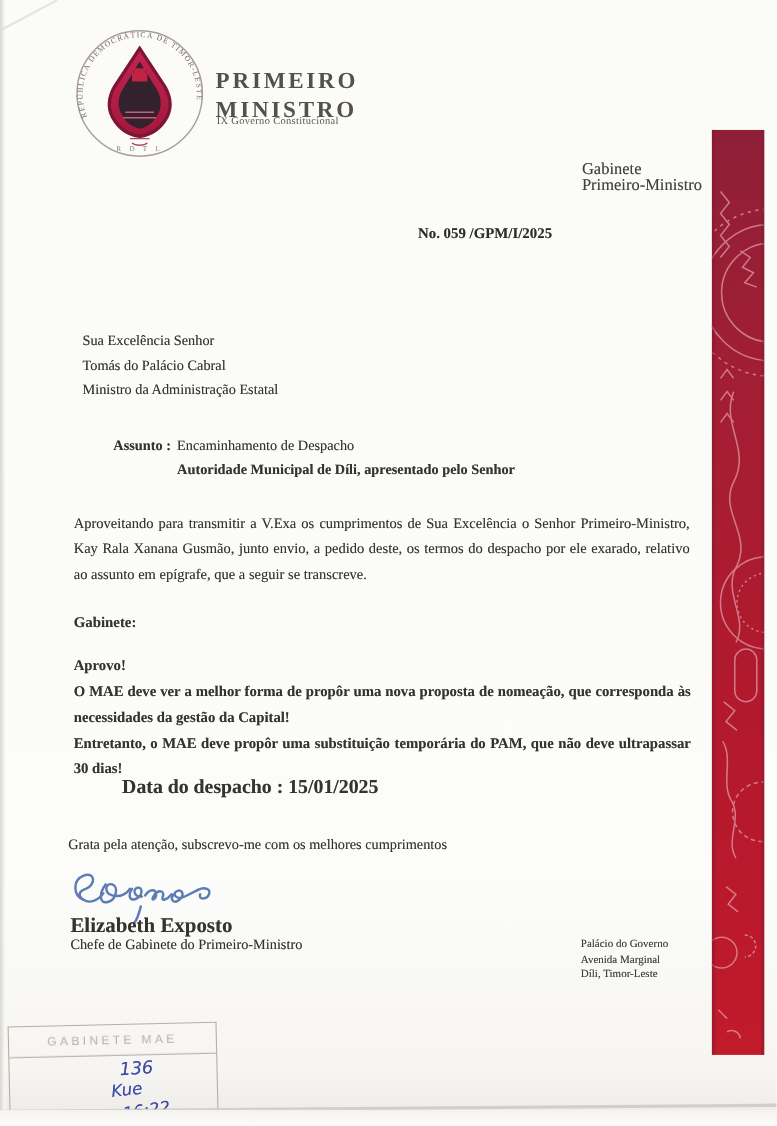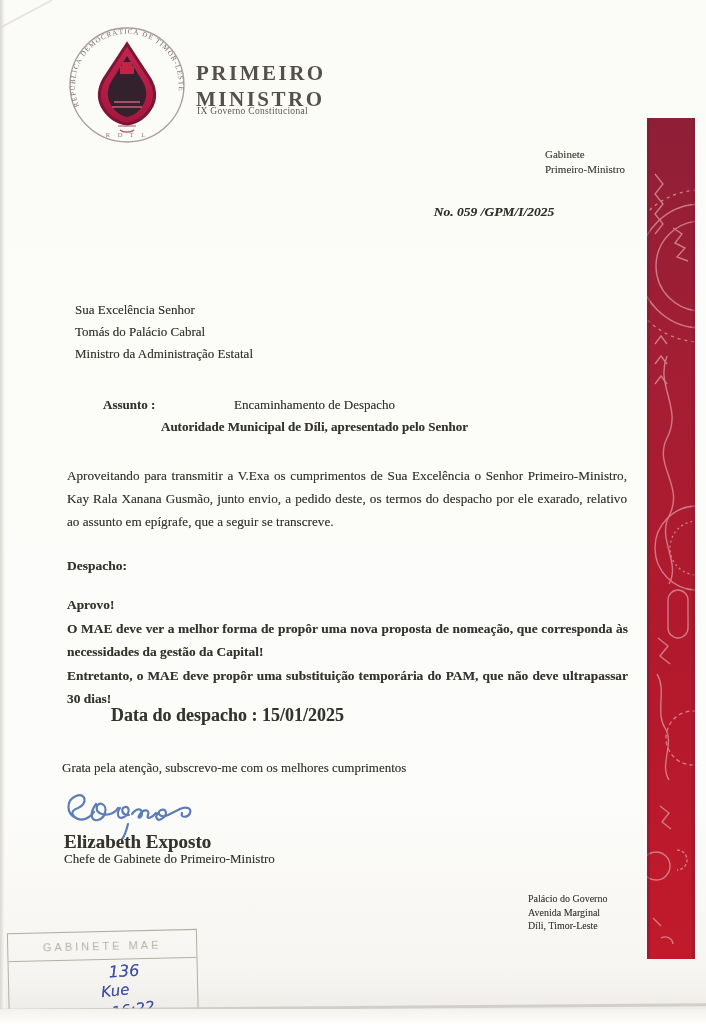--- a/index.html
+++ b/index.html
@@ -15,40 +15,40 @@
      background:#cac7c1;transform:rotate(-0.45deg);opacity:.8;}
   .scan-bottom-fade{position:absolute;left:0;top:1009px;width:706px;height:15px;
      background:linear-gradient(180deg,#f3f2ee,#fdfdfc);}
   .t{position:absolute;color:#35332d;text-shadow:0 0 .6px rgba(60,56,48,.45);}
   .serif{font-family:"Liberation Serif",serif;}
   .seal{position:absolute;left:64px;top:22px;}
   .pm-title{position:absolute;left:196px;top:60px;font-size:21px;line-height:26px;
      letter-spacing:2.5px;color:#56504a;font-weight:600;}
   .pm-sub{position:absolute;left:197px;top:106px;font-size:9.5px;color:#5d574f;
      letter-spacing:.3px;}
-  .office{left:529px;top:147px;font-size:11px;line-height:15px;color:#45423c;margin-left:16px;}
-  .refblock{left:380px;top:200px;width:228px;text-align:center;font-size:13.5px;
-     line-height:23px;font-weight:600;color:#2f2d28;font-style:italic;}
+  .office{left:529px;top:147px;font-size:15px;line-height:15px;color:#45423c;}
+  .refblock{left:380px;top:200px;width:228px;text-align:left;font-size:13.5px;
+     line-height:23px;font-weight:600;color:#2f2d28;}
   .recipient{left:75px;top:299px;font-size:13px;line-height:22px;}
   .subject{left:75px;top:394px;font-size:13px;line-height:22px;display:flex;}
   .subject .lbl{font-weight:700;width:58px;flex:0 0 58px;margin-left:28px;}
-  .subject .lines{margin-left:0;text-align:center;}
+  .subject .lines{margin-left:0;}
   .subject .b{font-weight:700;}
   .bodypara{left:67px;top:464px;width:560px;font-size:13.2px;line-height:23px;
      text-align:justify;}
   .desp-head{left:67px;top:558px;font-size:13.5px;font-weight:700;}
   .desp-block{left:67px;top:593px;width:561px;font-size:13.4px;line-height:23.5px;
      font-weight:700;text-align:justify;}
   .desp-block p{margin:0;}
   .desp-date{left:67px;top:705px;font-size:18px;font-weight:700;margin-left:44px;}
   .closing{left:62px;top:760px;font-size:13px;}
   .signature{position:absolute;left:62px;top:784px;}
   .signer-name{left:64px;top:831px;font-size:19px;font-weight:700;}
   .signer-title{left:64px;top:851px;font-size:13px;text-align:center;}
-  .footer-addr{left:528px;top:892px;font-size:10px;line-height:13.5px;color:#3c3a34;}
+  .footer-addr{left:528px;top:852px;font-size:10px;line-height:13.5px;color:#3c3a34;}
   .stamp{position:absolute;left:8px;top:931px;width:188px;height:100px;
      border:1.3px solid #b3afa5;transform:rotate(-1.3deg);}
   .stamp .hdr{height:27px;border-bottom:1.3px solid #b3afa5;display:flex;
      align-items:center;justify-content:center;font-family:"Liberation Sans",sans-serif;
      font-size:11px;letter-spacing:3px;color:rgba(125,118,106,.55);filter:blur(.4px);}
   .hand{position:absolute;font-family:"DejaVu Sans",sans-serif;font-style:italic;
      color:#3c4da5;text-shadow:0 0 .6px rgba(60,77,165,.6);}
   .hw1{left:100px;top:30px;font-size:16px;transform:rotate(-2deg);}
   .hw2{left:92px;top:50px;font-size:15px;transform:rotate(-5deg);}
   .hw3{left:102px;top:69px;font-size:15px;transform:rotate(-7deg);}
@@ -106,21 +106,21 @@
   <div class="t subject">
     <div class="lbl">Assunto :</div>
     <div class="lines">
       <div>Encaminhamento de Despacho</div>
       <div class="b">Autoridade Municipal de Díli, apresentado pelo Senhor</div>
     </div>
   </div>
 
   <div class="t bodypara">Aproveitando para transmitir a V.Exa os cumprimentos de Sua Excelência o Senhor Primeiro-Ministro, Kay Rala Xanana Gusmão, junto envio, a pedido deste, os termos do despacho por ele exarado, relativo ao assunto em epígrafe, que a seguir se transcreve.</div>
 
-  <div class="t desp-head">Despacho:</div>
+  <div class="t desp-head">Gabinete:</div>
   <div class="t desp-block">
     <p>Aprovo!</p>
     <p>O MAE deve ver a melhor forma de propôr uma nova proposta de nomeação, que corresponda às necessidades da gestão da Capital!</p>
     <p>Entretanto, o MAE deve propôr uma substituição temporária do PAM, que não deve ultrapassar 30 dias!</p>
   </div>
   <div class="t desp-date">Data do despacho : 15/01/2025</div>
 
   <div class="t closing">Grata pela atenção, subscrevo-me com os melhores cumprimentos</div>
 
   <svg class="signature" width="140" height="56" viewBox="0 0 140 56">

